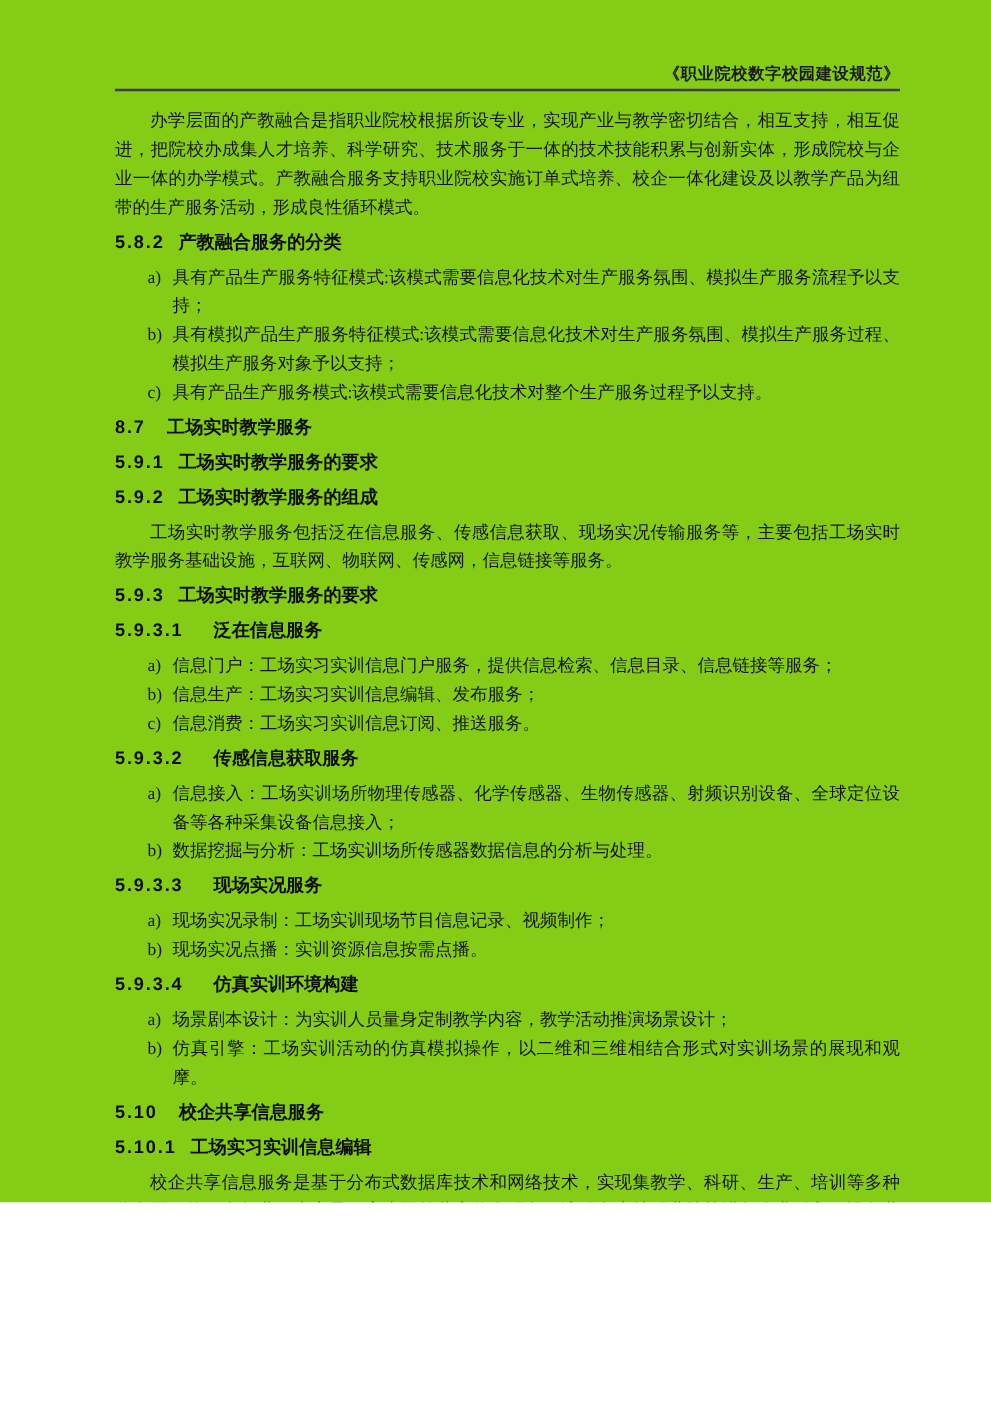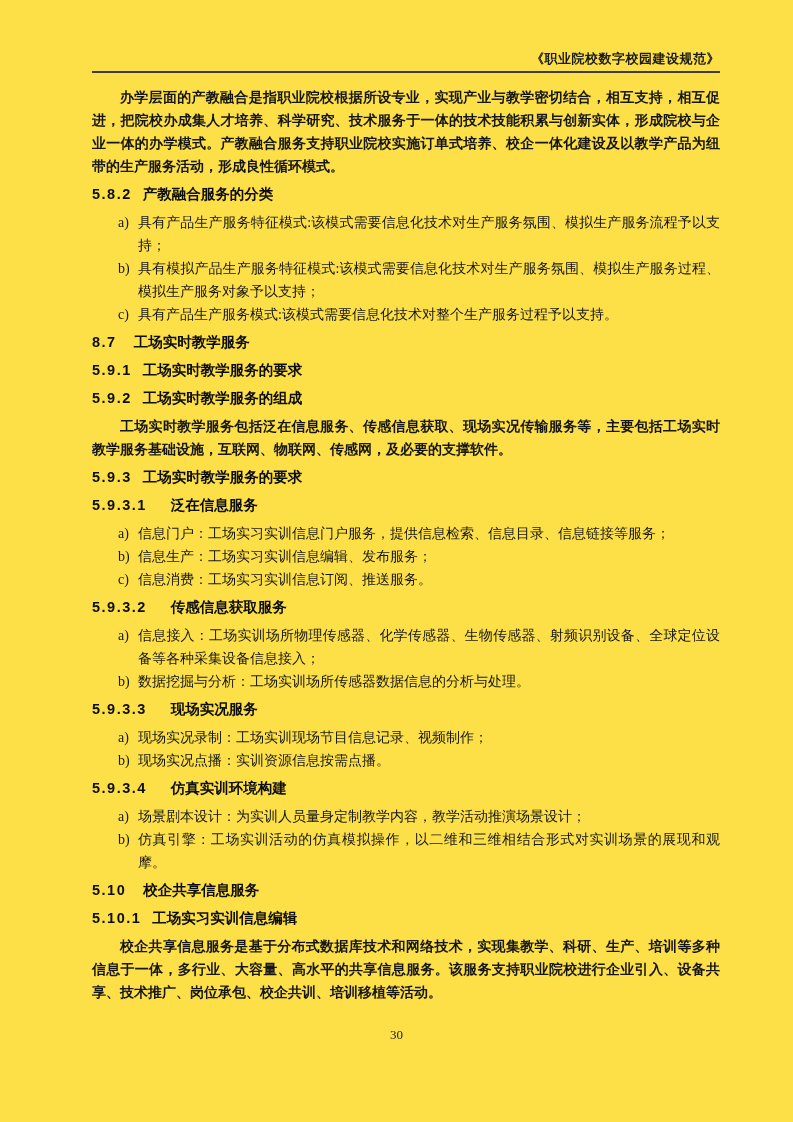--- a/index.html
+++ b/index.html
@@ -3,22 +3,22 @@
 <meta charset="utf-8">
 <style>
   html, body {
     margin: 0;
     padding: 0;
     background: #ffffff;
   }
   .page {
     position: relative;
     width: 793px;
-    height: 1122px;
-    background: #fde047;
+    height: 962px;
+    background: #84cc16;
     overflow: hidden;
     box-sizing: border-box;
     color: #161616;
     font-family: "Liberation Serif", "DejaVu Serif", serif;
   }
   .page-header {
     position: absolute;
     top: 0;
     left: 92px;
     right: 73px;
@@ -45,21 +45,20 @@
     right: 73px;
     padding-top: 13px;
     font-size: 14px;
     line-height: 23px;
   }
   .para {
     margin: 0 0 5px 0;
     text-align: justify;
     text-indent: 2em;
     color: #161616;
-    font-weight: bold;
   }
   .heading {
     margin: 5px 0;
     font-family: "Liberation Sans", "DejaVu Sans", sans-serif;
     font-weight: 700;
     color: #0d0d0d;
     line-height: 23px;
     font-size: 14.5px;
     white-space: nowrap;
   }
@@ -120,21 +119,21 @@
           <span class="alpha-text">具有模拟产品生产服务特征模式:该模式需要信息化技术对生产服务氛围、模拟生产服务过程、模拟生产服务对象予以支持；</span>
         </div>
         <div class="alpha-item">
           <span class="alpha-label">c)</span>
           <span class="alpha-text">具有产品生产服务模式:该模式需要信息化技术对整个生产服务过程予以支持。</span>
         </div>
       </div>
       <div class="heading level-2"><span class="h-num">8.7</span><span class="h-title">工场实时教学服务</span></div>
       <div class="heading level-3"><span class="h-num">5.9.1</span><span class="h-title">工场实时教学服务的要求</span></div>
       <div class="heading level-3"><span class="h-num">5.9.2</span><span class="h-title">工场实时教学服务的组成</span></div>
-      <p class="para">工场实时教学服务包括泛在信息服务、传感信息获取、现场实况传输服务等，主要包括工场实时教学服务基础设施，互联网、物联网、传感网，及必要的支撑软件。</p>
+      <p class="para">工场实时教学服务包括泛在信息服务、传感信息获取、现场实况传输服务等，主要包括工场实时教学服务基础设施，互联网、物联网、传感网，信息链接等服务。</p>
       <div class="heading level-3"><span class="h-num">5.9.3</span><span class="h-title">工场实时教学服务的要求</span></div>
       <div class="heading level-4"><span class="h-num">5.9.3.1</span><span class="h-title">泛在信息服务</span></div>
       <div class="alpha-list">
         <div class="alpha-item">
           <span class="alpha-label">a)</span>
           <span class="alpha-text">信息门户：工场实习实训信息门户服务，提供信息检索、信息目录、信息链接等服务；</span>
         </div>
         <div class="alpha-item">
           <span class="alpha-label">b)</span>
           <span class="alpha-text">信息生产：工场实习实训信息编辑、发布服务；</span>

